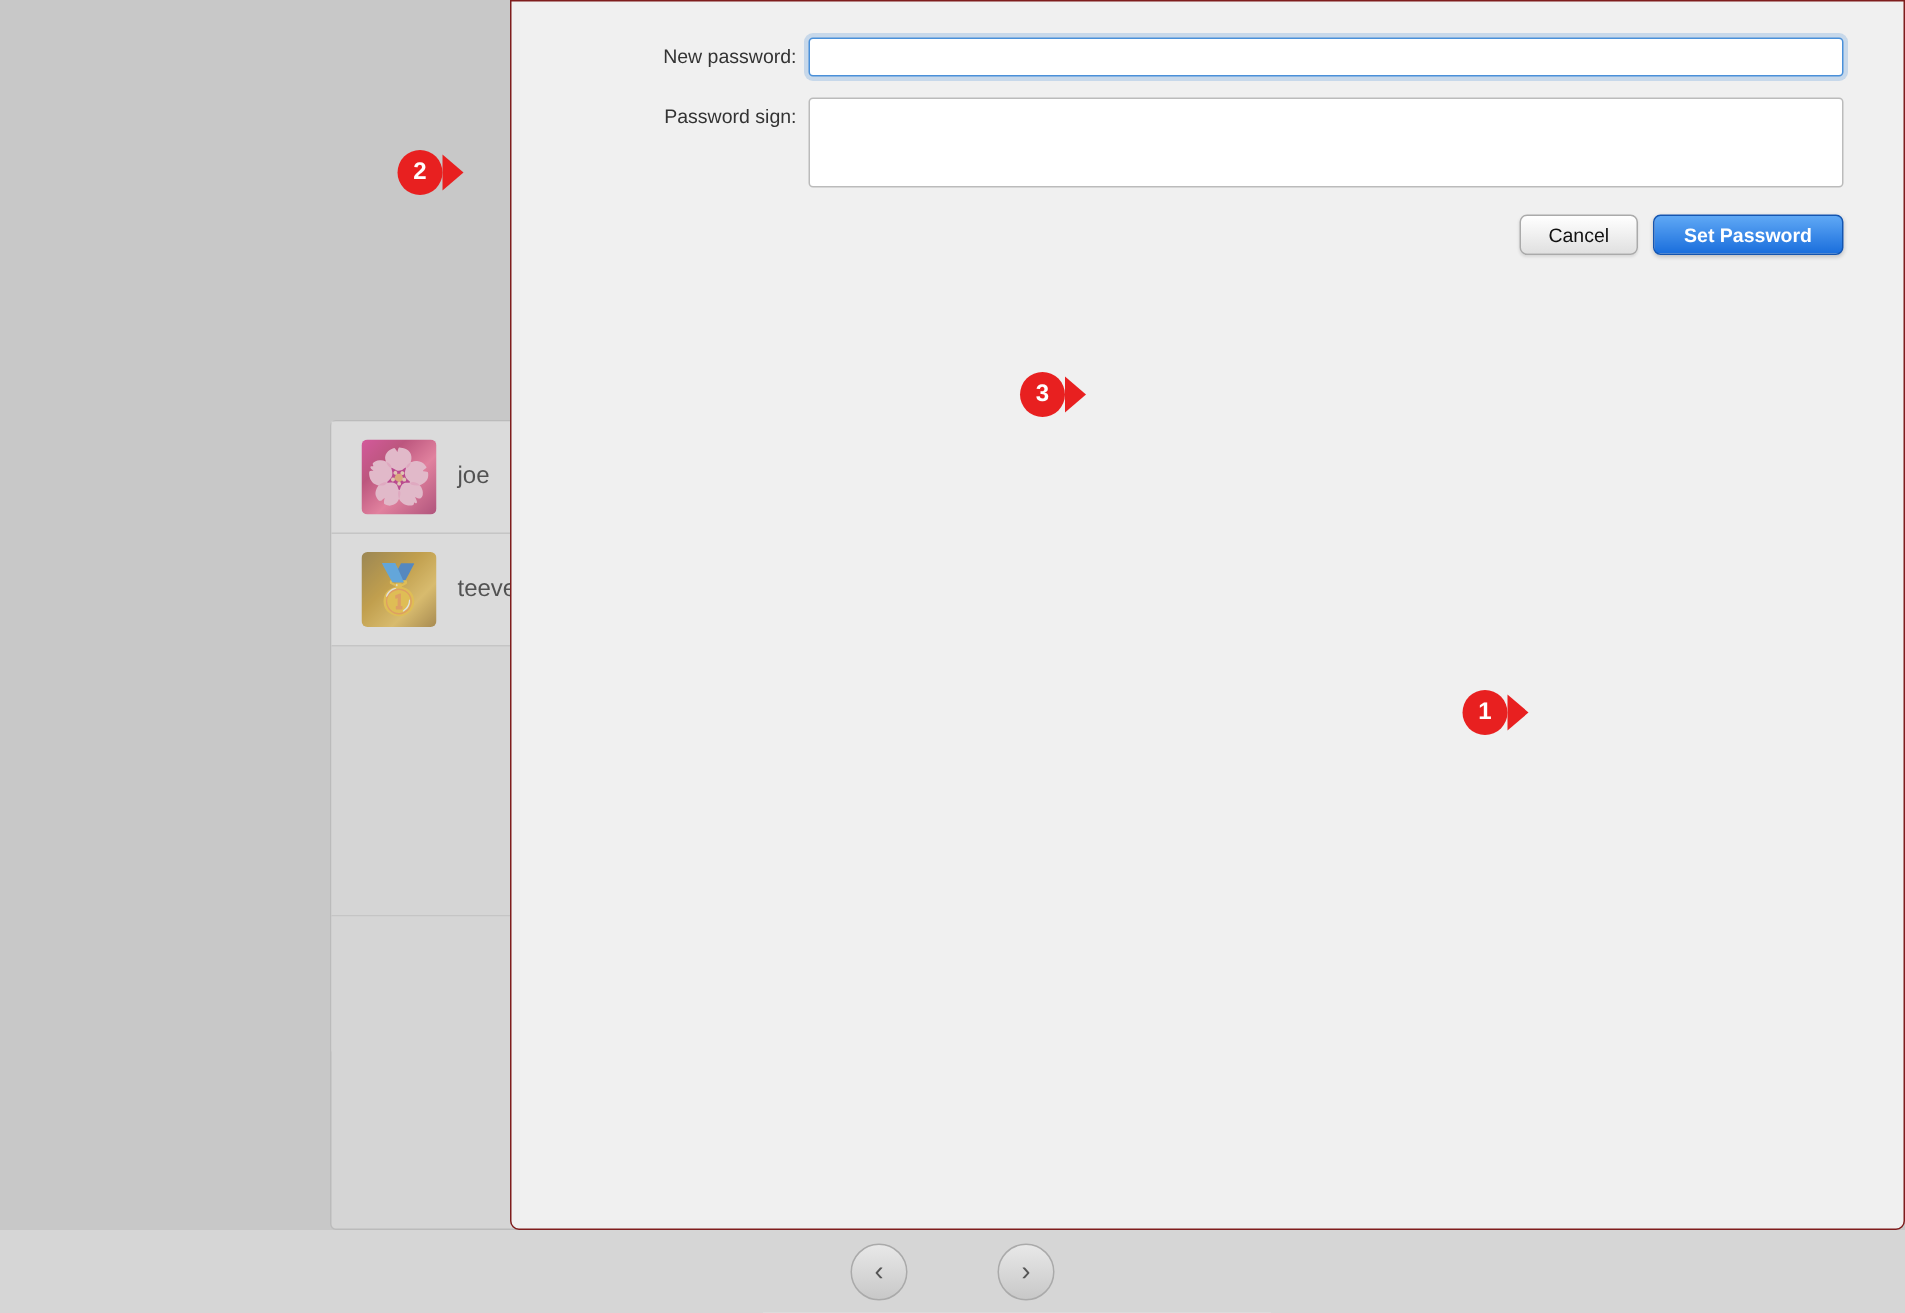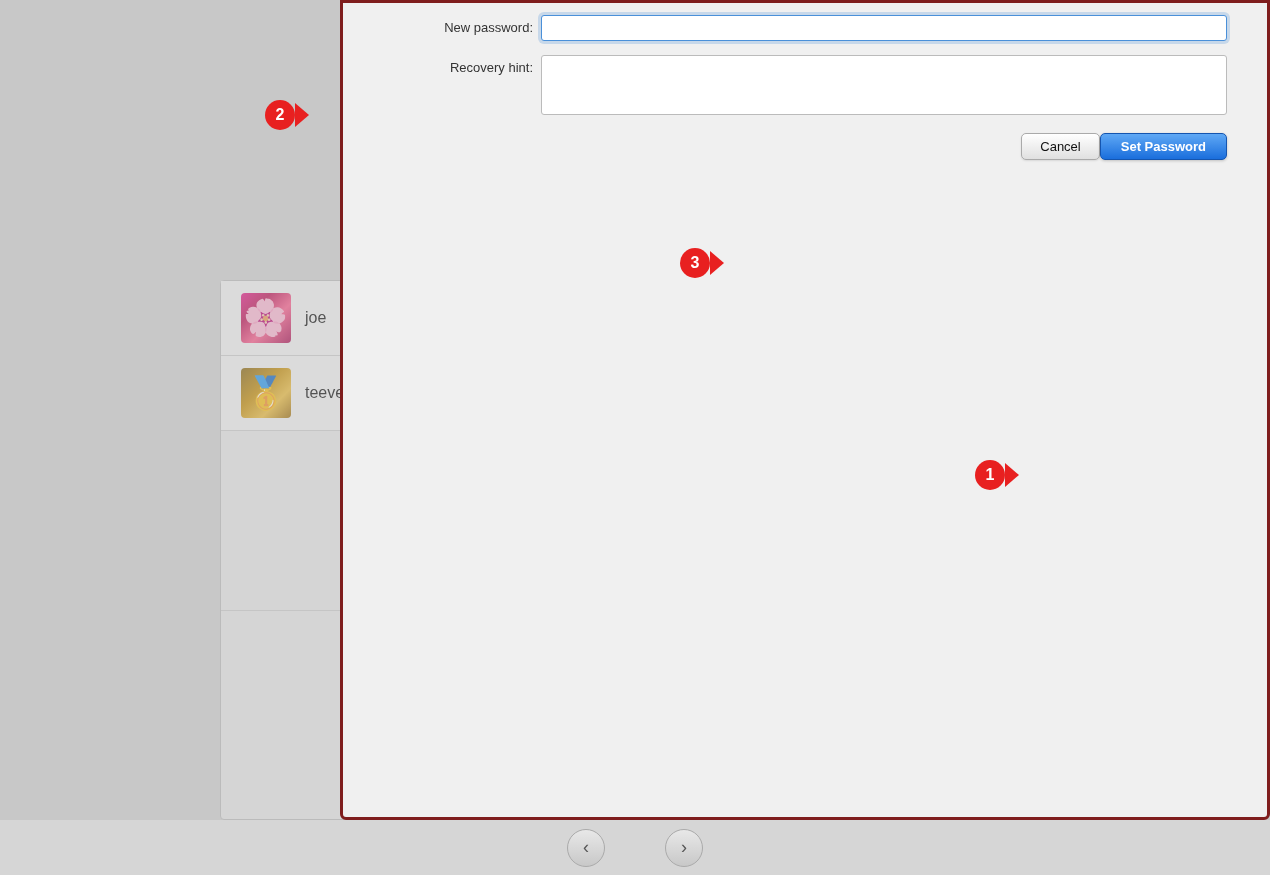--- a/index.html
+++ b/index.html
@@ -130,24 +130,24 @@
     }
 
     
     .modal-dialog {
       position: absolute;
       top: 0;
       left: 340px;
       right: 0;
       bottom: 55px;
       background: #f0f0f0;
-      border: 3px solid #7f1d1d;
+      border: 1px solid #7f1d1d;
       border-bottom-left-radius: 6px;
       border-bottom-right-radius: 6px;
-      padding: 12px 40px 28px 40px;
+      padding: 24px 40px 28px 40px;
     }
 
     .form-row {
       display: flex;
       align-items: flex-start;
       margin-bottom: 14px;
     }
 
     .form-label {
       text-align: right;
@@ -186,20 +186,21 @@
       font-size: 13px;
       outline: none;
       resize: none;
     }
 
     .button-row {
       display: flex;
       justify-content: flex-end;
       align-items: center;
       margin-top: 18px;
+      gap: 10px;
     }
 
     .cancel-btn {
       background: linear-gradient(to bottom, #ffffff 0%, #e0e0e0 100%);
       border: 1px solid #aaa;
       border-radius: 5px;
       padding: 5px 18px;
       font-size: 13px;
       color: #111;
       cursor: pointer;
@@ -334,21 +335,21 @@
   <div class="modal-overlay">
     <div class="modal-dialog">
 
       <div class="form-row">
         <label class="form-label">New password:</label>
         <input type="password" class="form-input" value="" style="">
       </div>
 
 
       <div class="form-row">
-        <label class="form-label">Recovery hint:</label>
+        <label class="form-label">Password sign:</label>
         <textarea class="form-input-hint" style=""></textarea>
       </div>
 
       <div class="button-row">
         <button class="cancel-btn">Cancel</button>
         <button class="set-password-modal-btn">Set Password</button>
       </div>
 
     </div>
   </div>

